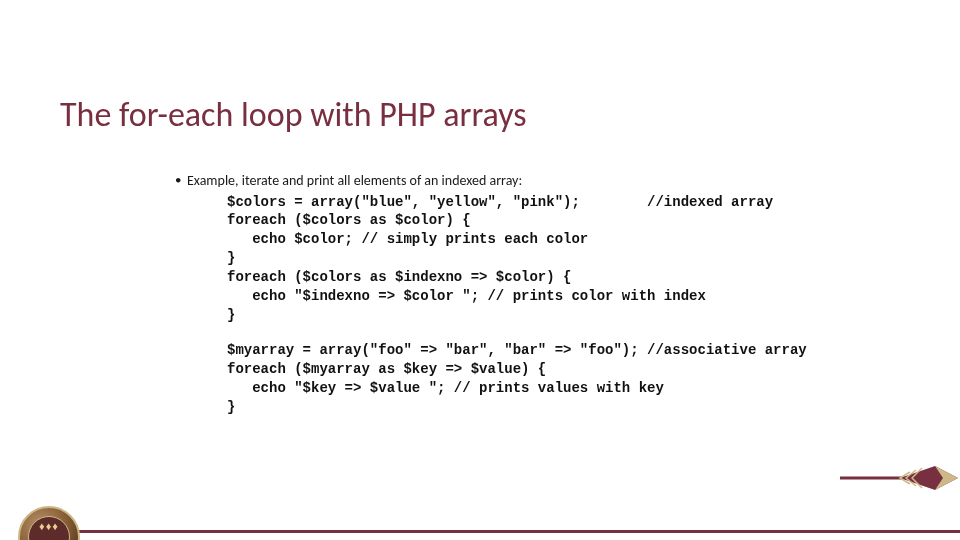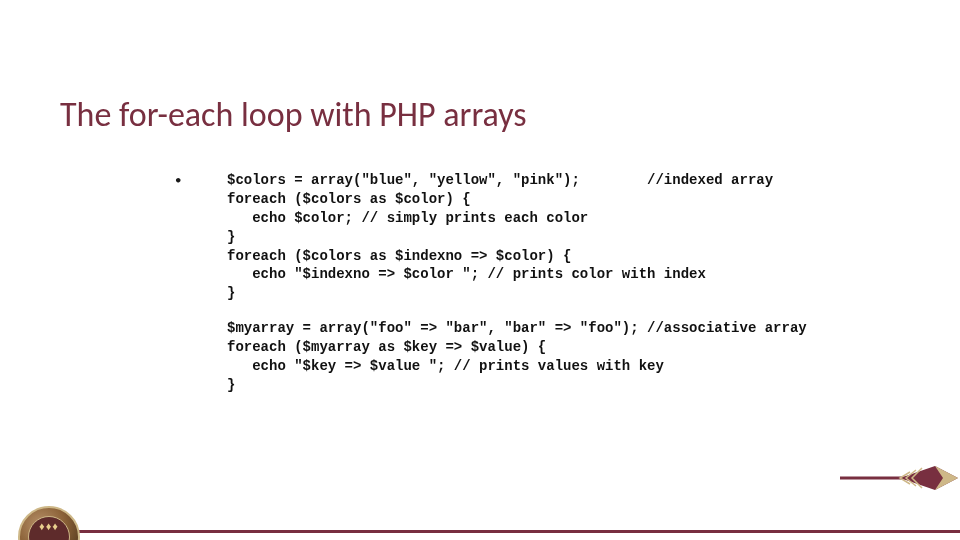--- a/index.html
+++ b/index.html
@@ -131,20 +131,21 @@
 <body>
 
 <div class="slide">
 
   <h1 class="title">The for-each loop with PHP arrays</h1>
 
   <div class="content">
 
 
     <div class="bullet">
+      <span class="bullet-head">Example, iterate and print all elements of an indexed array:</span>
       <div class="code-block">$colors = array("blue", "yellow", "pink");        //indexed array
 foreach ($colors as $color) {
    echo $color; // simply prints each color
 }
 foreach ($colors as $indexno =&gt; $color) {
    echo "$indexno =&gt; $color "; // prints color with index
 }</div>
       <div class="code-block code-block-2">$myarray = array("foo" =&gt; "bar", "bar" =&gt; "foo"); //associative array
 foreach ($myarray as $key =&gt; $value) {
    echo "$key =&gt; $value "; // prints values with key

